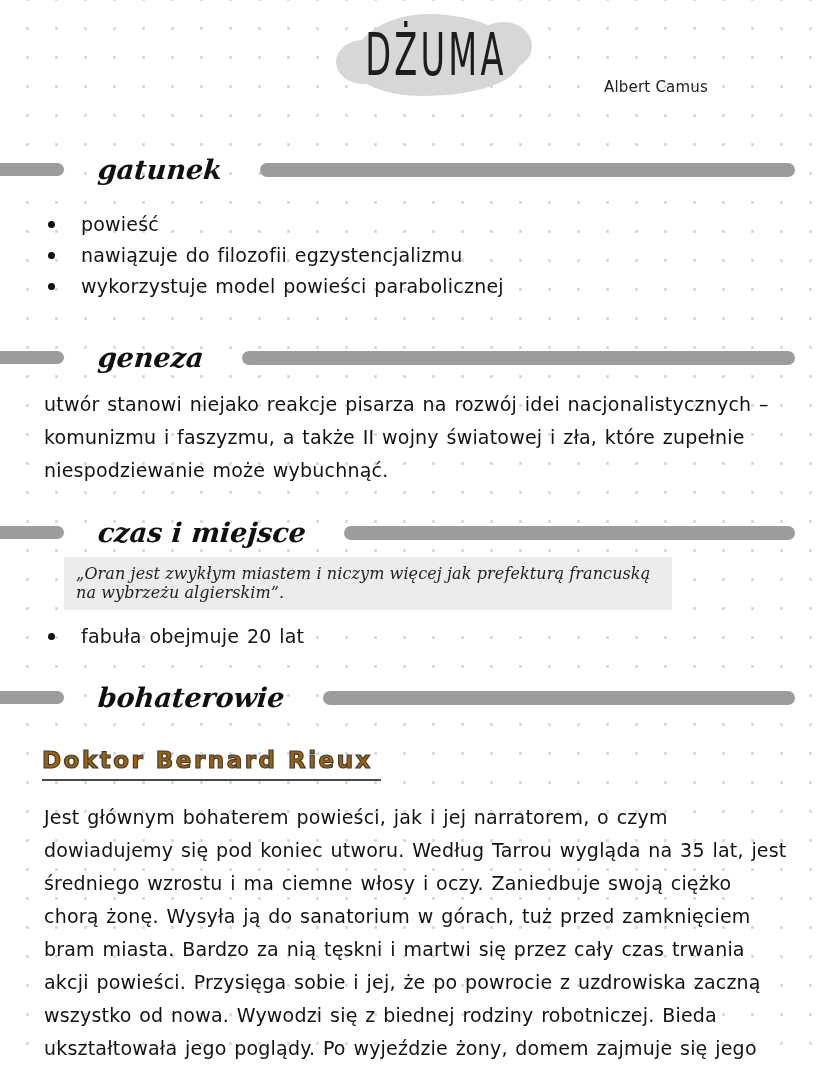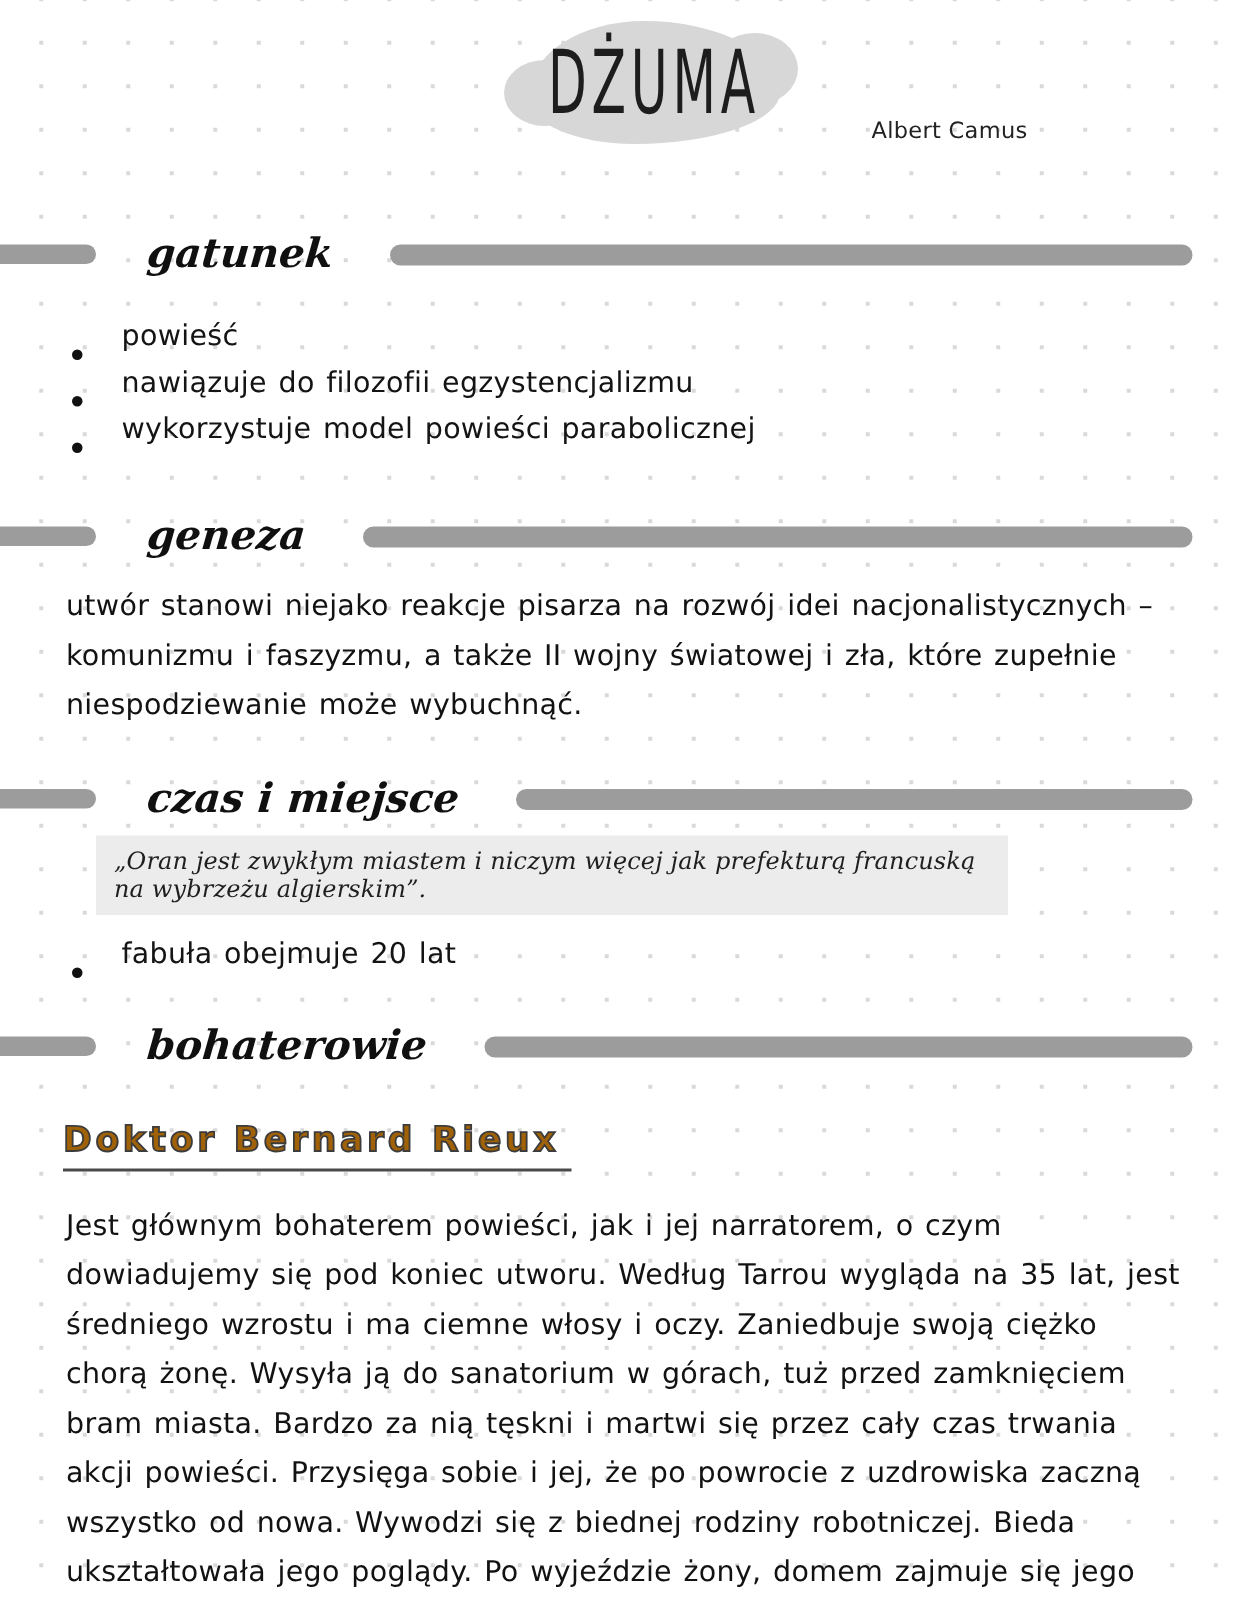--- a/index.html
+++ b/index.html
@@ -32,39 +32,39 @@
   }
   .main-title {
     position:absolute; left:348px; top:10px; width:176px; height:88px;
     display:flex; align-items:center; justify-content:center;
     font-family:"DejaVu Sans", sans-serif;
     font-size:42px; font-weight:400; letter-spacing:4px;
     transform: scaleY(1.4) scaleX(0.8);
     color:#1d1d1d; z-index:2; white-space:nowrap;
   }
   .author {
-    position:absolute; left:581px; top:78px;
+    position:absolute; left:604px; top:78px;
     font-size:15px; font-weight:500; color:#222; letter-spacing:.2px;
   }
 
   
   .sec { display:flex; align-items:center; }
   .bar-left  { width:64px; height:13px; background:#9c9c9c; border-radius:0 8px 8px 0; flex:0 0 auto; }
   .sec-title {
     margin:0 38px 0 34px;
     font-family:"DejaVu Serif", serif; font-style:italic; font-weight:600;
     font-size:27px; color:#101010; white-space:nowrap;
     transform: skewX(-5deg);
   }
   .bar-right { flex:1 1 auto; height:14px; background:#9c9c9c; border-radius:8px; margin-right:33px; }
 
   
   ul.bullets { list-style:none; }
   ul.bullets li {
-    display:flex; align-items:flex-end;
+    display:flex; align-items:center;
     padding-left:48px; font-size:19px; line-height:31px;
     letter-spacing:.2px; word-spacing:1.5px; color:#141414;
   }
   ul.bullets li .dot {
     width:7px; height:7px; border-radius:50%; background:#111;
     flex:0 0 auto; margin-right:26px;
   }
 
   
   .quote {

